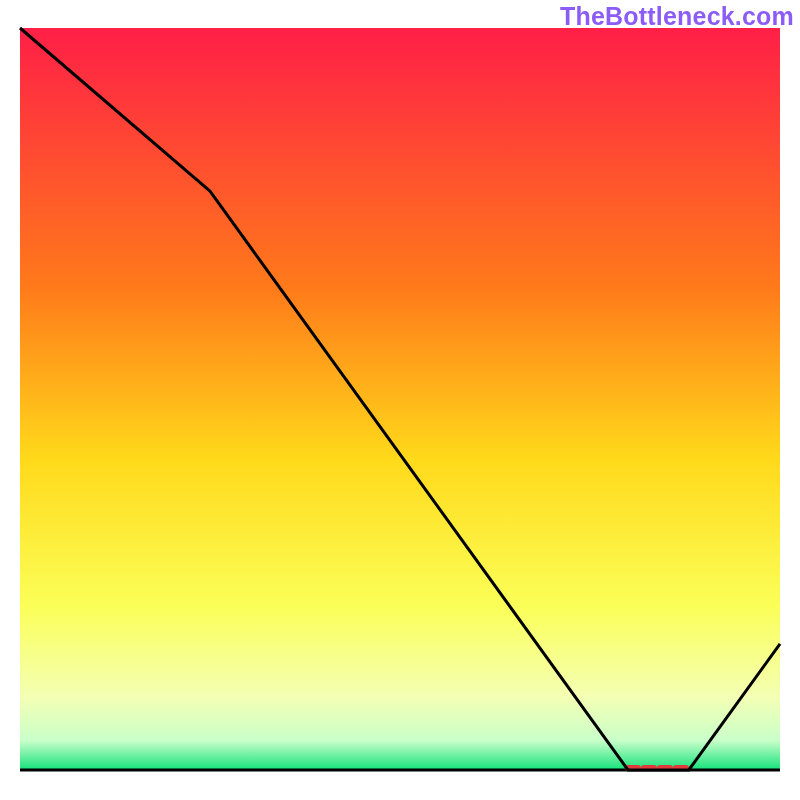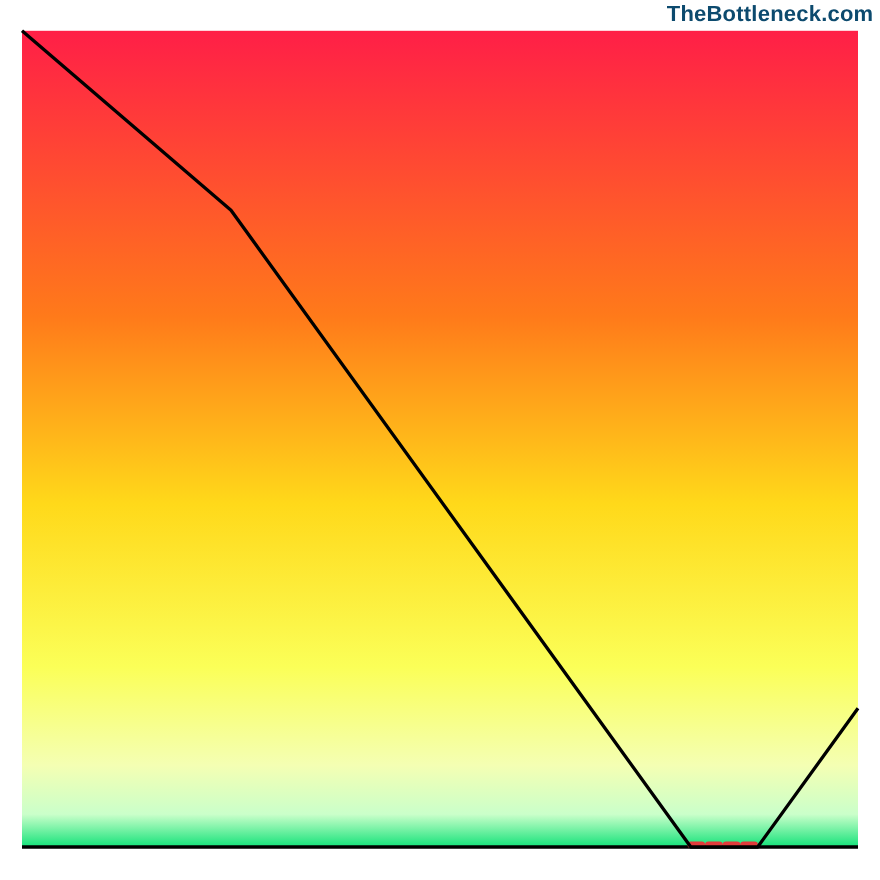--- a/index.html
+++ b/index.html
@@ -13,23 +13,23 @@
   }
   .wrap {
     position: relative;
     width: 800px;
     height: 800px;
   }
   .watermark {
     position: absolute;
     top: 2px;
     right: 6px;
-    font-size: 20px;
+    font-size: 25px;
     font-weight: 600;
-    color: #0c4a6e;
+    color: #8b5cf6;
     letter-spacing: 0.2px;
     z-index: 5;
   }
   svg.plot {
     position: absolute;
     left: 0;
     top: 0;
     width: 800px;
     height: 800px;
   }

